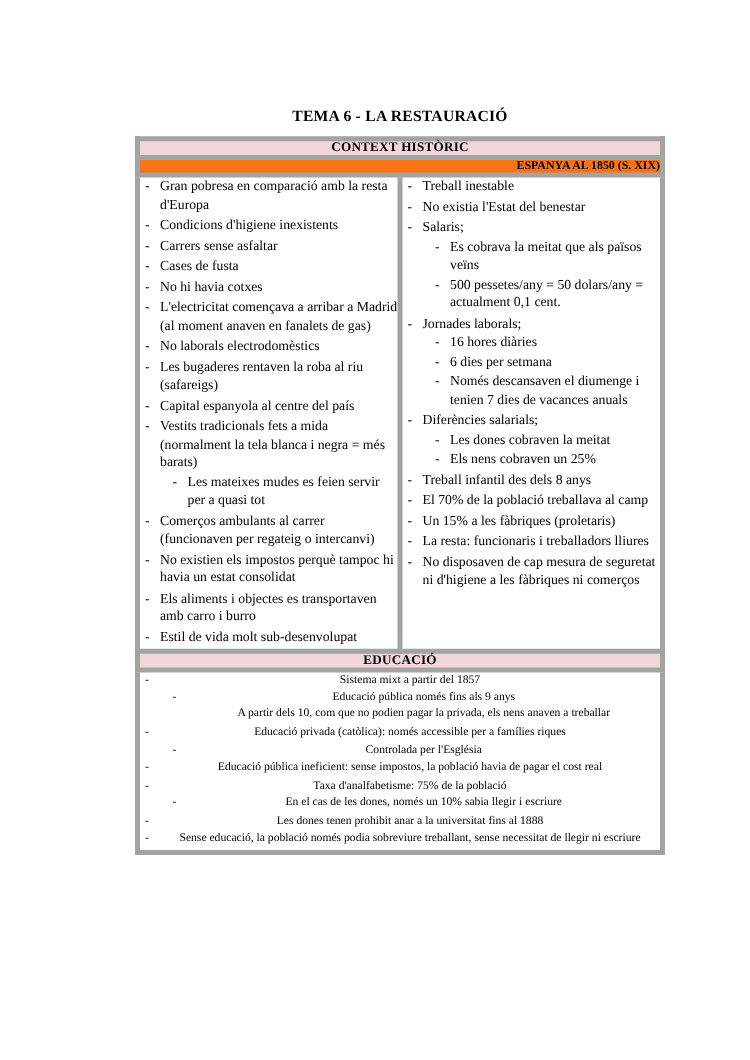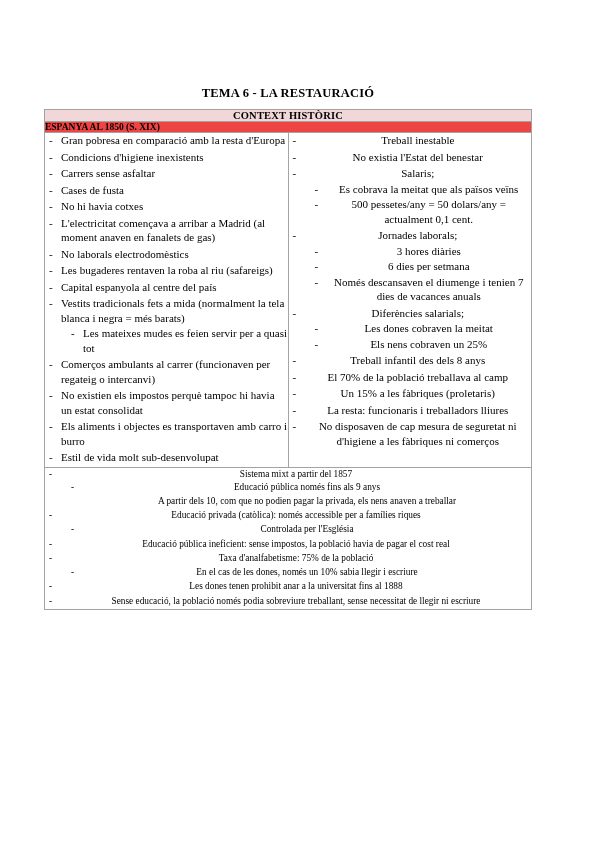--- a/index.html
+++ b/index.html
@@ -12,51 +12,51 @@
     height: 848px;
     font-family: "Liberation Serif", serif;
     color: #000000;
     overflow: hidden;
   }
   .page {
     position: relative;
     width: 600px;
     height: 848px;
     box-sizing: border-box;
-    padding: 86px 68px 0 44px;
+    padding: 86px 68px 0 108px;
   }
   .doc-title {
     text-align: center;
     font-size: 12.5px;
     font-weight: bold;
     letter-spacing: 0.2px;
     margin: 0 0 8px 0;
   }
   table.maintable {
     width: 100%;
     border-collapse: collapse;
     table-layout: fixed;
   }
   table.maintable td,
   table.maintable th {
-    border: 1px solid #a3a3a3;
+    border: 4px solid #a3a3a3;
     vertical-align: top;
     padding: 0;
   }
   .band {
     background: #f2d7d9;
     text-align: center;
     font-weight: bold;
     font-size: 10.5px;
     padding: 4px 0 4px 0;
     letter-spacing: 0.2px;
   }
   .band-sub {
-    background: #ef4444;
-    text-align: left;
+    background: #f97316;
+    text-align: right;
     font-weight: bold;
     font-size: 9.5px;
     padding: 4px 0 4px 0;
   }
   .cell {
     padding: 6px 6px 8px 6px;
     font-size: 11px;
     line-height: 1.32;
   }
   ul.lvl1 {
@@ -89,21 +89,21 @@
     position: absolute;
     left: -12px;
     top: 0;
   }
   .plain-sub {
     display: block;
     padding-left: 22px;
     margin: 1px 0 1px 0;
   }
   .two-col-left { width: 50%; }
-  .two-col-right { width: 50%; text-align: center; }
+  .two-col-right { width: 50%; }
   .edu-cell {
     padding: 6px 8px 10px 6px;
     font-size: 9.3px;
     line-height: 1.35;
     text-align: center;
   }
 </style>
 </head>
 <body>
 
@@ -142,35 +142,38 @@
       </td>
       <td class="cell two-col-right">
         <ul class="lvl1" id="right-list">
               <li><span>Treball inestable</span></li>
               <li><span>No existia l'Estat del benestar</span></li>
               <li><span>Salaris;</span><ul class="lvl2">
                   <li>Es cobrava la meitat que als països veïns</li>
                   <li>500 pessetes/any = 50 dolars/any = actualment 0,1 cent.</li>
                 </ul></li>
               <li><span>Jornades laborals;</span><ul class="lvl2">
-                  <li>3 hores diàries</li>
+                  <li>16 hores diàries</li>
                   <li>6 dies per setmana</li>
                   <li>Només descansaven el diumenge i tenien 7 dies de vacances anuals</li>
                 </ul></li>
               <li><span>Diferències salarials;</span><ul class="lvl2">
                   <li>Les dones cobraven la meitat</li>
                   <li>Els nens cobraven un 25%</li>
                 </ul></li>
               <li><span>Treball infantil des dels 8 anys</span></li>
               <li><span>El 70% de la població treballava al camp</span></li>
               <li><span>Un 15% a les fàbriques (proletaris)</span></li>
               <li><span>La resta: funcionaris i treballadors lliures</span></li>
               <li><span>No disposaven de cap mesura de seguretat ni d'higiene a les fàbriques ni comerços</span></li>
             </ul>
       </td>
+    </tr>
+    <tr>
+      <td class="band" colspan="2">EDUCACIÓ</td>
     </tr>
     <tr>
       <td class="edu-cell" colspan="2">
         <ul class="lvl1" id="edu-list">
               <li><span>Sistema mixt a partir del 1857</span><ul class="lvl2">
                   <li>Educació pública només fins als 9 anys</li>
                 </ul><span class="plain-sub">A partir dels 10, com que no podien pagar la privada, els nens anaven a treballar</span></li>
               <li><span>Educació privada (catòlica): només accessible per a famílies riques</span><ul class="lvl2">
                   <li>Controlada per l'Església</li>
                 </ul></li>

